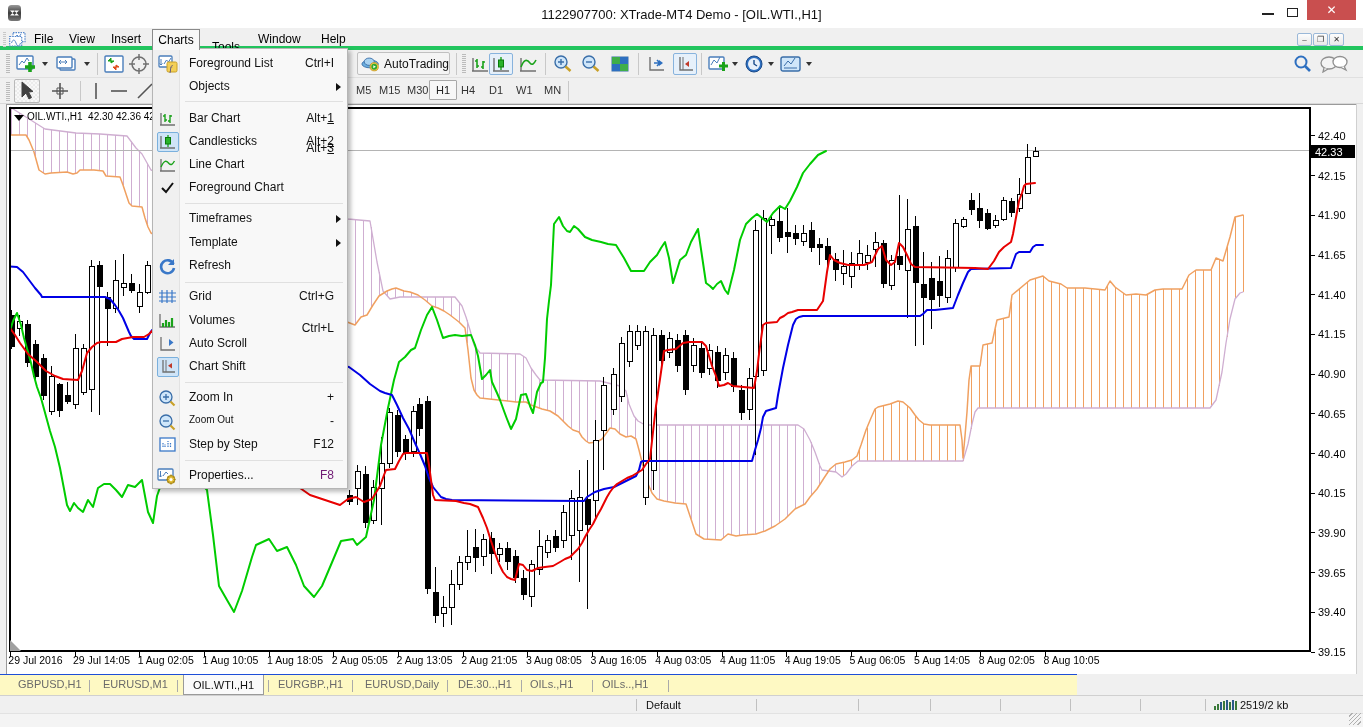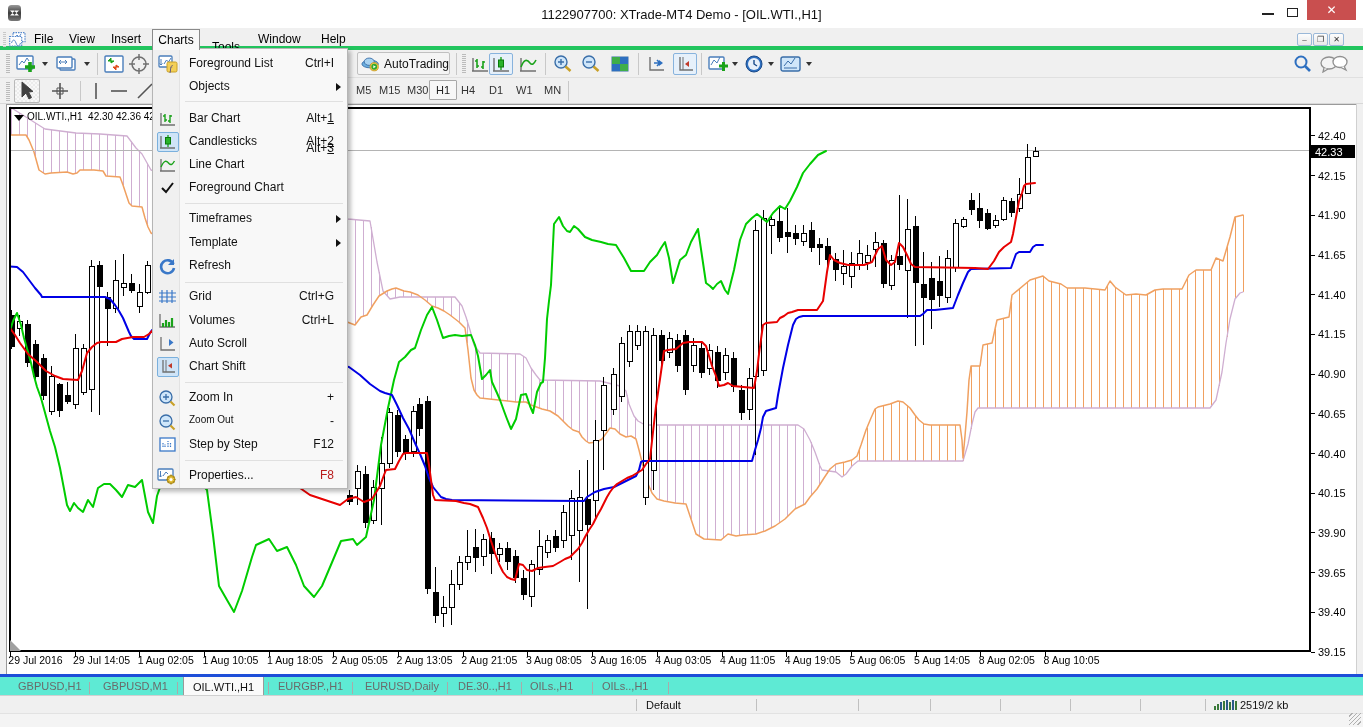--- a/index.html
+++ b/index.html
@@ -741,21 +741,21 @@
     </div>
     <div style="position:absolute;left:36px;top:240px;font-size:12px;color:#111;white-space:nowrap">Grid</div>
     <div style="position:absolute;right:13px;top:240px;font-size:12px;color:#111">Ctrl+G</div>
     <div style="position:absolute;left:4px;top:262px;width:22px;height:20px;display:flex;align-items:center;justify-content:center">
       <svg width="20" height="18" viewBox="0 0 20 18" style="">
         <path d="M2 2 v13 h15" stroke="#707070" stroke-width="1.3" fill="none"></path>
         <path d="M5 15 v-4 M8 15 v-7 M11 15 v-5 M14 15 v-9" stroke="#1aa21a" stroke-width="2.2"></path>
       </svg>
     </div>
     <div style="position:absolute;left:36px;top:264px;font-size:12px;color:#111;white-space:nowrap">Volumes</div>
-    <div style="position:absolute;right:13px;top:264px;font-size:12px;color:#111">Ctrl+L</div>
+    <div style="position:absolute;right:13px;top:272px;font-size:12px;color:#111">Ctrl+L</div>
     <div style="position:absolute;left:4px;top:285px;width:22px;height:20px;display:flex;align-items:center;justify-content:center">
       <svg width="20" height="18" viewBox="0 0 20 18" style="">
         <path d="M3 2 v13 h14" stroke="#707070" stroke-width="1.3" fill="none"></path>
         <path d="M11 4 v7 l4.5 -3.5 z" fill="#3a78c8"></path>
       </svg>
     </div>
     <div style="position:absolute;left:36px;top:287px;font-size:12px;color:#111;white-space:nowrap">Auto Scroll</div>
     <div style="position:absolute;left:4px;top:308px;width:22px;height:20px;background:#cfe4f7;border:1px solid #7ab0dd;border-radius:2px;display:flex;align-items:center;justify-content:center">
       <svg width="20" height="18" viewBox="0 0 20 18" style="">
         <path d="M5 2 v12 h12" stroke="#707070" stroke-width="1.3" fill="none"></path>
@@ -795,33 +795,33 @@
     <div style="position:absolute;left:4px;top:417px;width:22px;height:20px;display:flex;align-items:center;justify-content:center">
       <svg width="22" height="19" viewBox="0 0 22 19" style="">
         <rect x="1" y="2" width="15" height="11" rx="1" fill="#fff" stroke="#4a7ebb" stroke-width="1.3"></rect>
         <path d="M3.5 4 v6 m-1.5-1.5 L3.5 10 l1.5 -1.5 M6 9 l3 -4 2 2" stroke="#4a7ebb" fill="none"></path>
         <circle cx="14" cy="12.5" r="4" fill="#e8c23a" stroke="#a88818"></circle>
         <circle cx="14" cy="12.5" r="1.5" fill="#fff"></circle>
         <path d="M14 7.5 v2 M14 15.5 v2 M9.5 12.5 h2 M16.5 12.5 h2 M10.8 9.3 l1.4 1.4 M15.8 14.3 l1.4 1.4 M17.2 9.3 l-1.4 1.4 M12.2 14.3 l-1.4 1.4" stroke="#a88818" stroke-width="1.2"></path>
       </svg>
     </div>
     <div style="position:absolute;left:36px;top:419px;font-size:12px;color:#111;white-space:nowrap">Properties...</div>
-    <div style="position:absolute;right:13px;top:419px;font-size:12px;color:#b91c1c">F8</div>
+    <div style="position:absolute;right:13px;top:419px;font-size:12px;color:#701a75">F8</div>
   </div>
-<div style="position:absolute;left:0;top:674px;width:1363px;height:21px;background:#5eead4;border-top:3px solid #1d4ed8">
+<div style="position:absolute;left:0;top:674px;width:1077px;height:21px;background:#fef9c3;border-top:1px solid #1d4ed8">
     <div style="position:absolute;left:89px;top:5px;width:1px;height:12px;background:#aaa"></div>
     <div style="position:absolute;left:177px;top:5px;width:1px;height:12px;background:#aaa"></div>
     <div style="position:absolute;left:268px;top:5px;width:1px;height:12px;background:#aaa"></div>
     <div style="position:absolute;left:352px;top:5px;width:1px;height:12px;background:#aaa"></div>
     <div style="position:absolute;left:447px;top:5px;width:1px;height:12px;background:#aaa"></div>
     <div style="position:absolute;left:521px;top:5px;width:1px;height:12px;background:#aaa"></div>
     <div style="position:absolute;left:592px;top:5px;width:1px;height:12px;background:#aaa"></div>
     <div style="position:absolute;left:668px;top:5px;width:1px;height:12px;background:#aaa"></div>
     <div style="position:absolute;left:18px;top:3px;font-size:11px;color:#6a6a6a">GBPUSD,H1</div>
-    <div style="position:absolute;left:103px;top:3px;font-size:11px;color:#6a6a6a">GBPUSD,M1</div>
+    <div style="position:absolute;left:103px;top:3px;font-size:11px;color:#6a6a6a">EURUSD,M1</div>
     <div style="position:absolute;left:183px;top:0px;height:20px;padding:0 9px;display:flex;align-items:center;font-size:11px;color:#111;background:#fafafa;border:1px solid #9a9a9a;border-top:none">OIL.WTI.,H1</div>
     <div style="position:absolute;left:278px;top:3px;font-size:11px;color:#6a6a6a">EURGBP.,H1</div>
     <div style="position:absolute;left:365px;top:3px;font-size:11px;color:#6a6a6a">EURUSD,Daily</div>
     <div style="position:absolute;left:458px;top:3px;font-size:11px;color:#6a6a6a">DE.30..,H1</div>
     <div style="position:absolute;left:530px;top:3px;font-size:11px;color:#6a6a6a">OILs.,H1</div>
     <div style="position:absolute;left:602px;top:3px;font-size:11px;color:#6a6a6a">OILs..,H1</div>
   </div>
 <div style="position:absolute;left:0;top:695px;width:1363px;height:18px;background:#f0f0f0;border-top:1px solid #d0d0d0">
     <div style="position:absolute;left:646px;top:3px;font-size:11px;color:#111">Default</div>
     <div style="position:absolute;left:636px;top:3px;width:1px;height:12px;background:#c0c0c0"></div>

